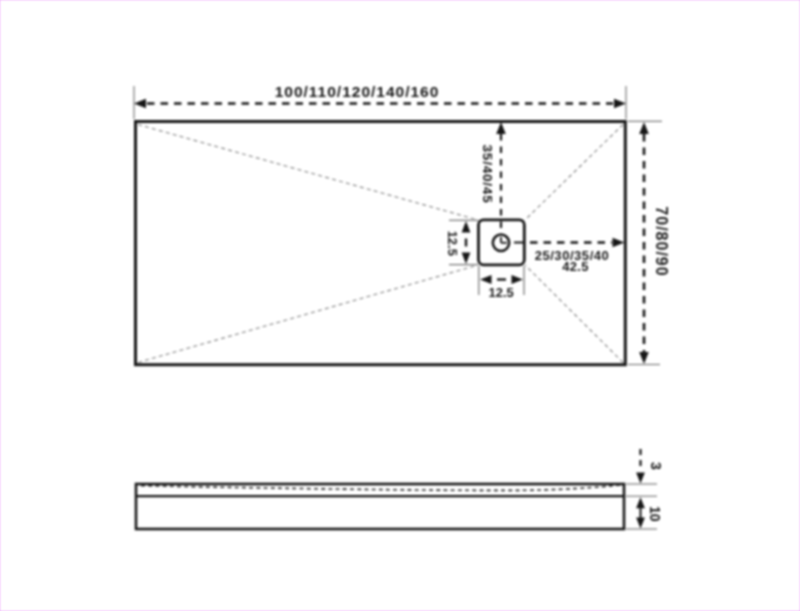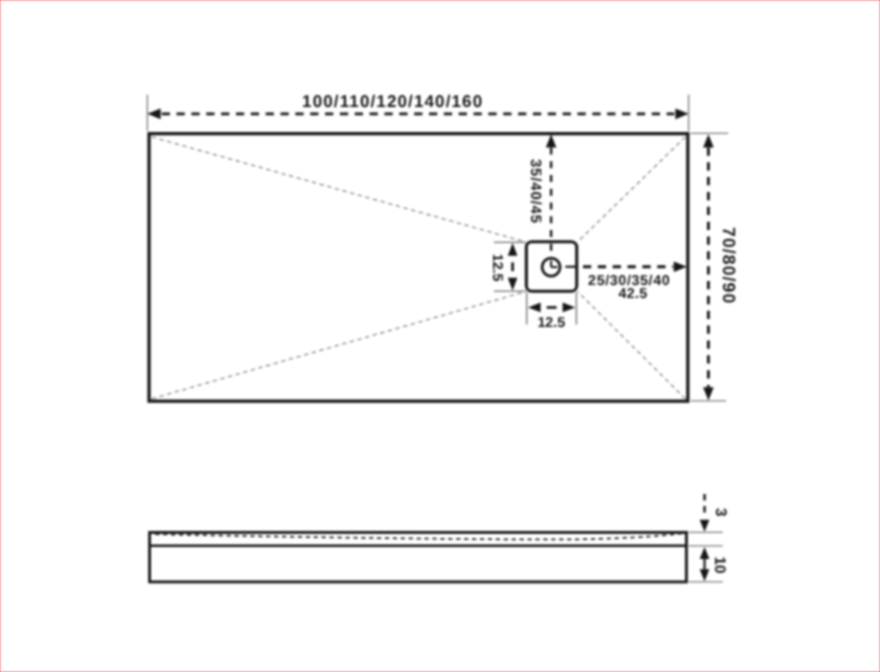--- a/index.html
+++ b/index.html
@@ -1,16 +1,16 @@
 <!DOCTYPE html>
 <html><head>
 <meta charset="utf-8">
 <style>
   html,body{margin:0;padding:0;background:#ffffff;}
-  .wrap{width:800px;height:611px;position:relative;background:#ef4444;overflow:hidden;}
+  .wrap{width:800px;height:611px;position:relative;background:#f0abfc;overflow:hidden;}
   text{font-family:"Liberation Sans",sans-serif;font-weight:bold;fill:#161616;}
 </style>
 </head>
 <body>
 <div class="wrap">
 <svg width="800" height="611" viewBox="0 0 800 611" xmlns="http://www.w3.org/2000/svg" style="filter:blur(0.85px)">
 
   <rect x="0" y="0" width="800" height="611" fill="#ffffff"></rect>
 
   <g stroke="#7a7a7a" stroke-width="1.2">

